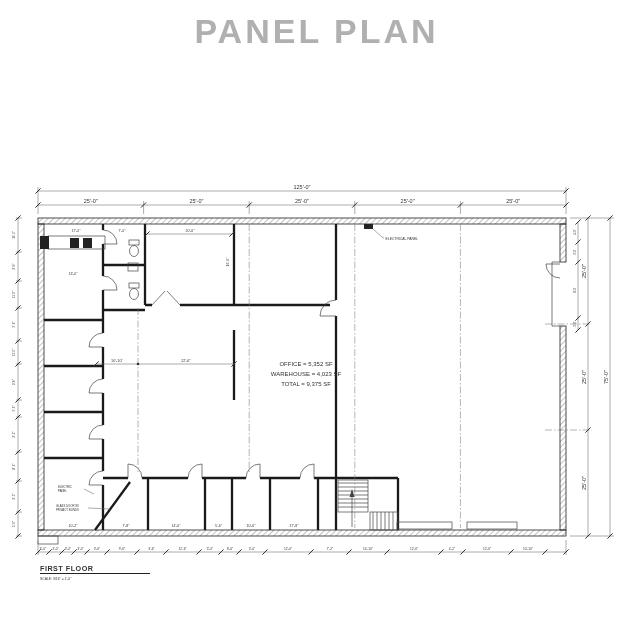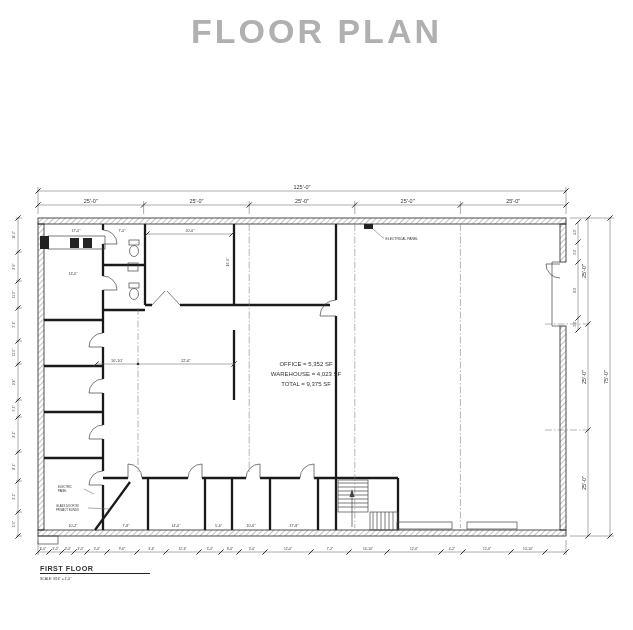--- a/index.html
+++ b/index.html
@@ -12,21 +12,21 @@
   .wall{stroke:#1a1a1a;stroke-width:2.3;fill:none;}
   .thin{stroke:#444;stroke-width:0.7;fill:none;}
   .dim{stroke:#666;stroke-width:0.55;fill:none;}
   .cl{stroke:#777;stroke-width:0.55;fill:none;stroke-dasharray:7 2 1.5 2;}
   .hrect{stroke:#222;stroke-width:0.8;}
 </style>
 </head>
 <body>
 
 <div class="page">
-  <div class="title" style="color: rgb(176, 176, 176);">FLOOR PLAN</div>
+  <div class="title" style="color: rgb(176, 176, 176);">PANEL PLAN</div>
 
   <svg width="633" height="630" viewBox="0 0 633 630">
     <defs>
       <pattern id="hatch" width="4" height="4" patternUnits="userSpaceOnUse" patternTransform="rotate(45)">
         <line x1="0" y1="0" x2="0" y2="4" stroke="#777" stroke-width="0.9"></line>
       </pattern>
       <line id="tk" x1="-2.6" y1="2.6" x2="2.6" y2="-2.6" stroke="#333" stroke-width="1"></line>
     </defs>
 
     <g>

